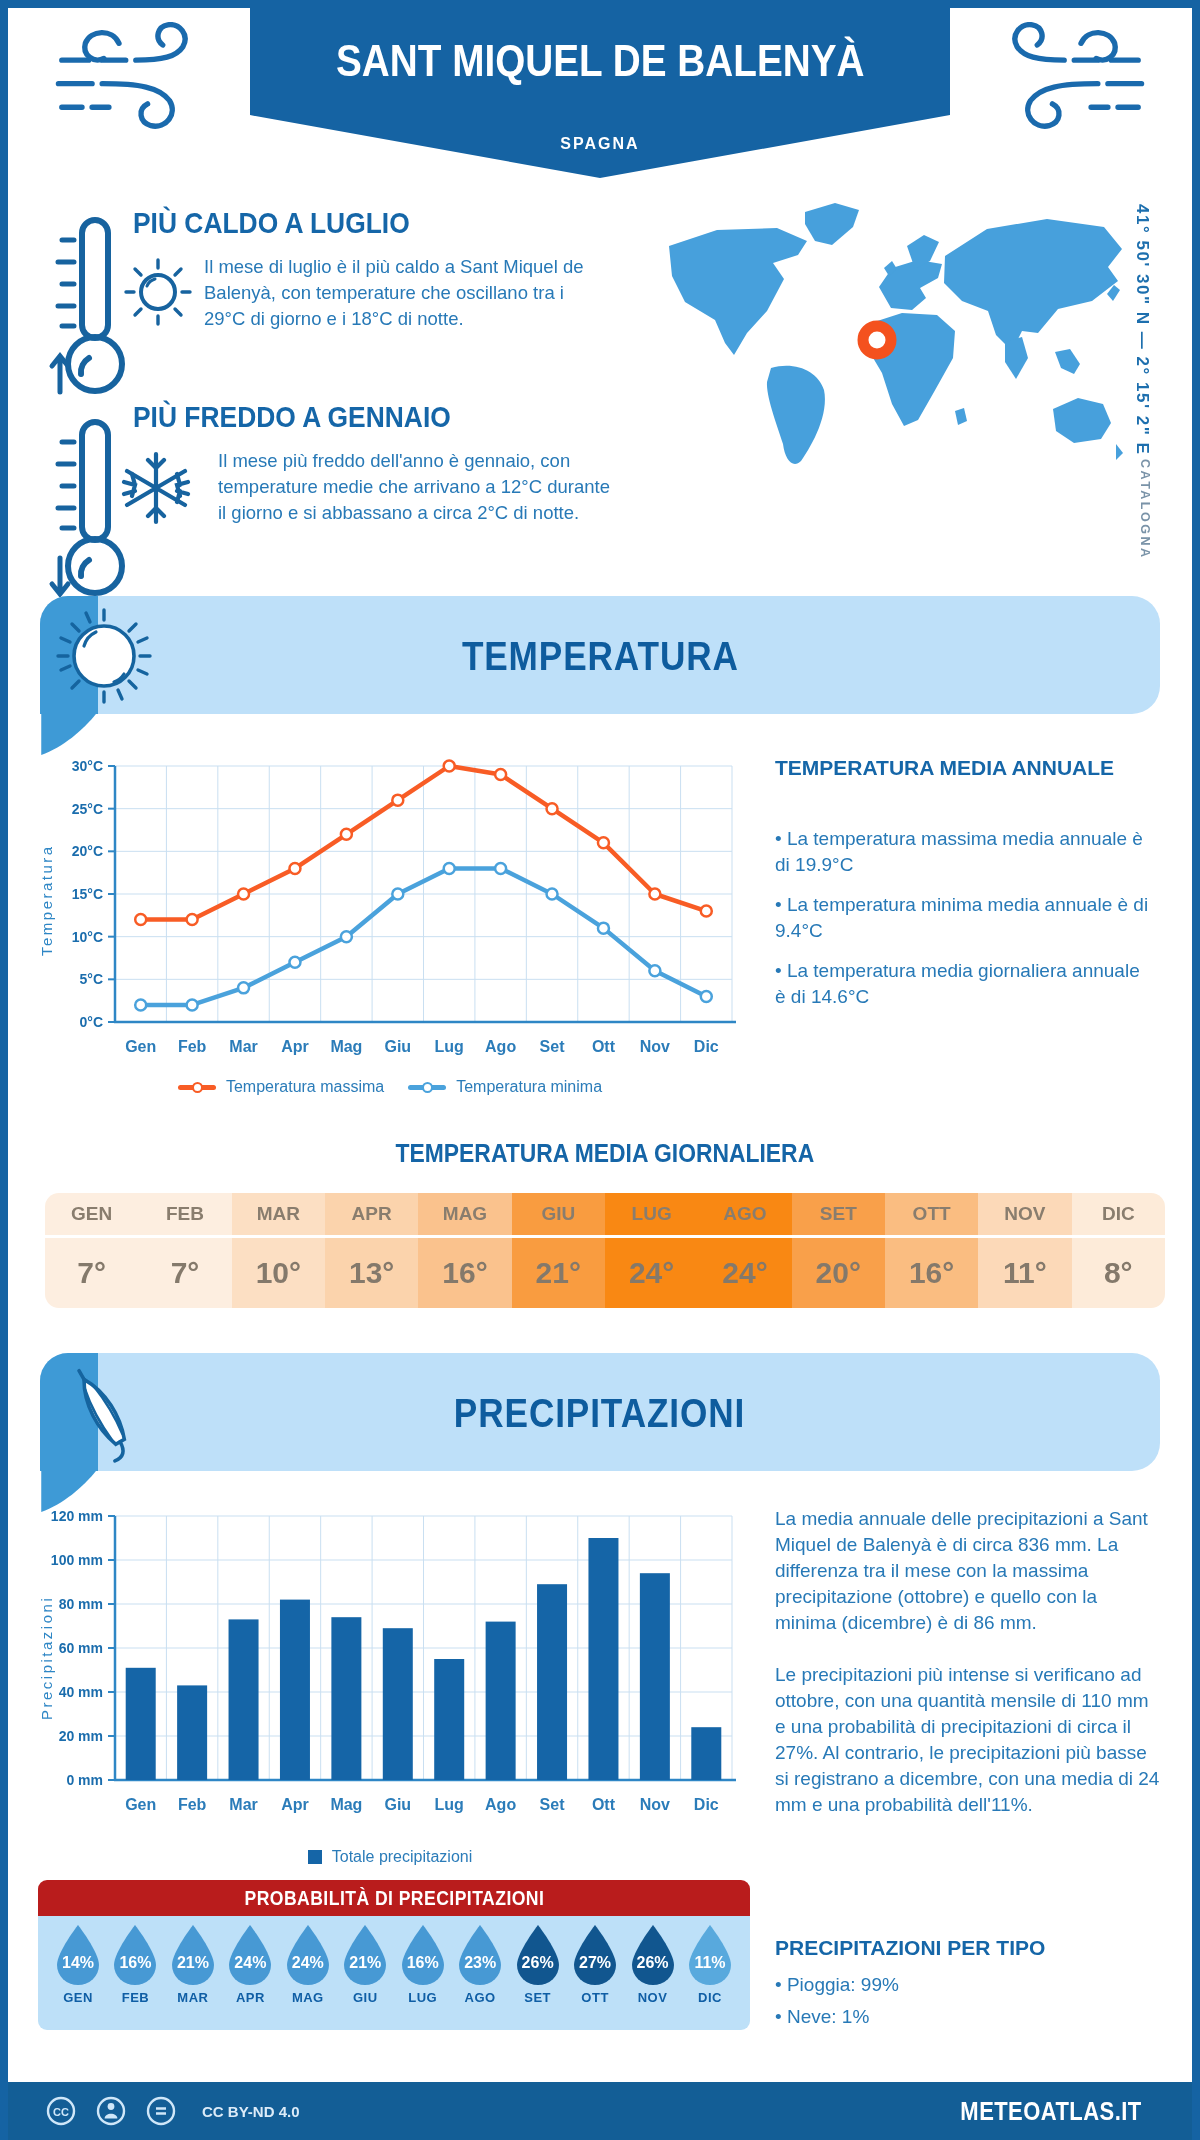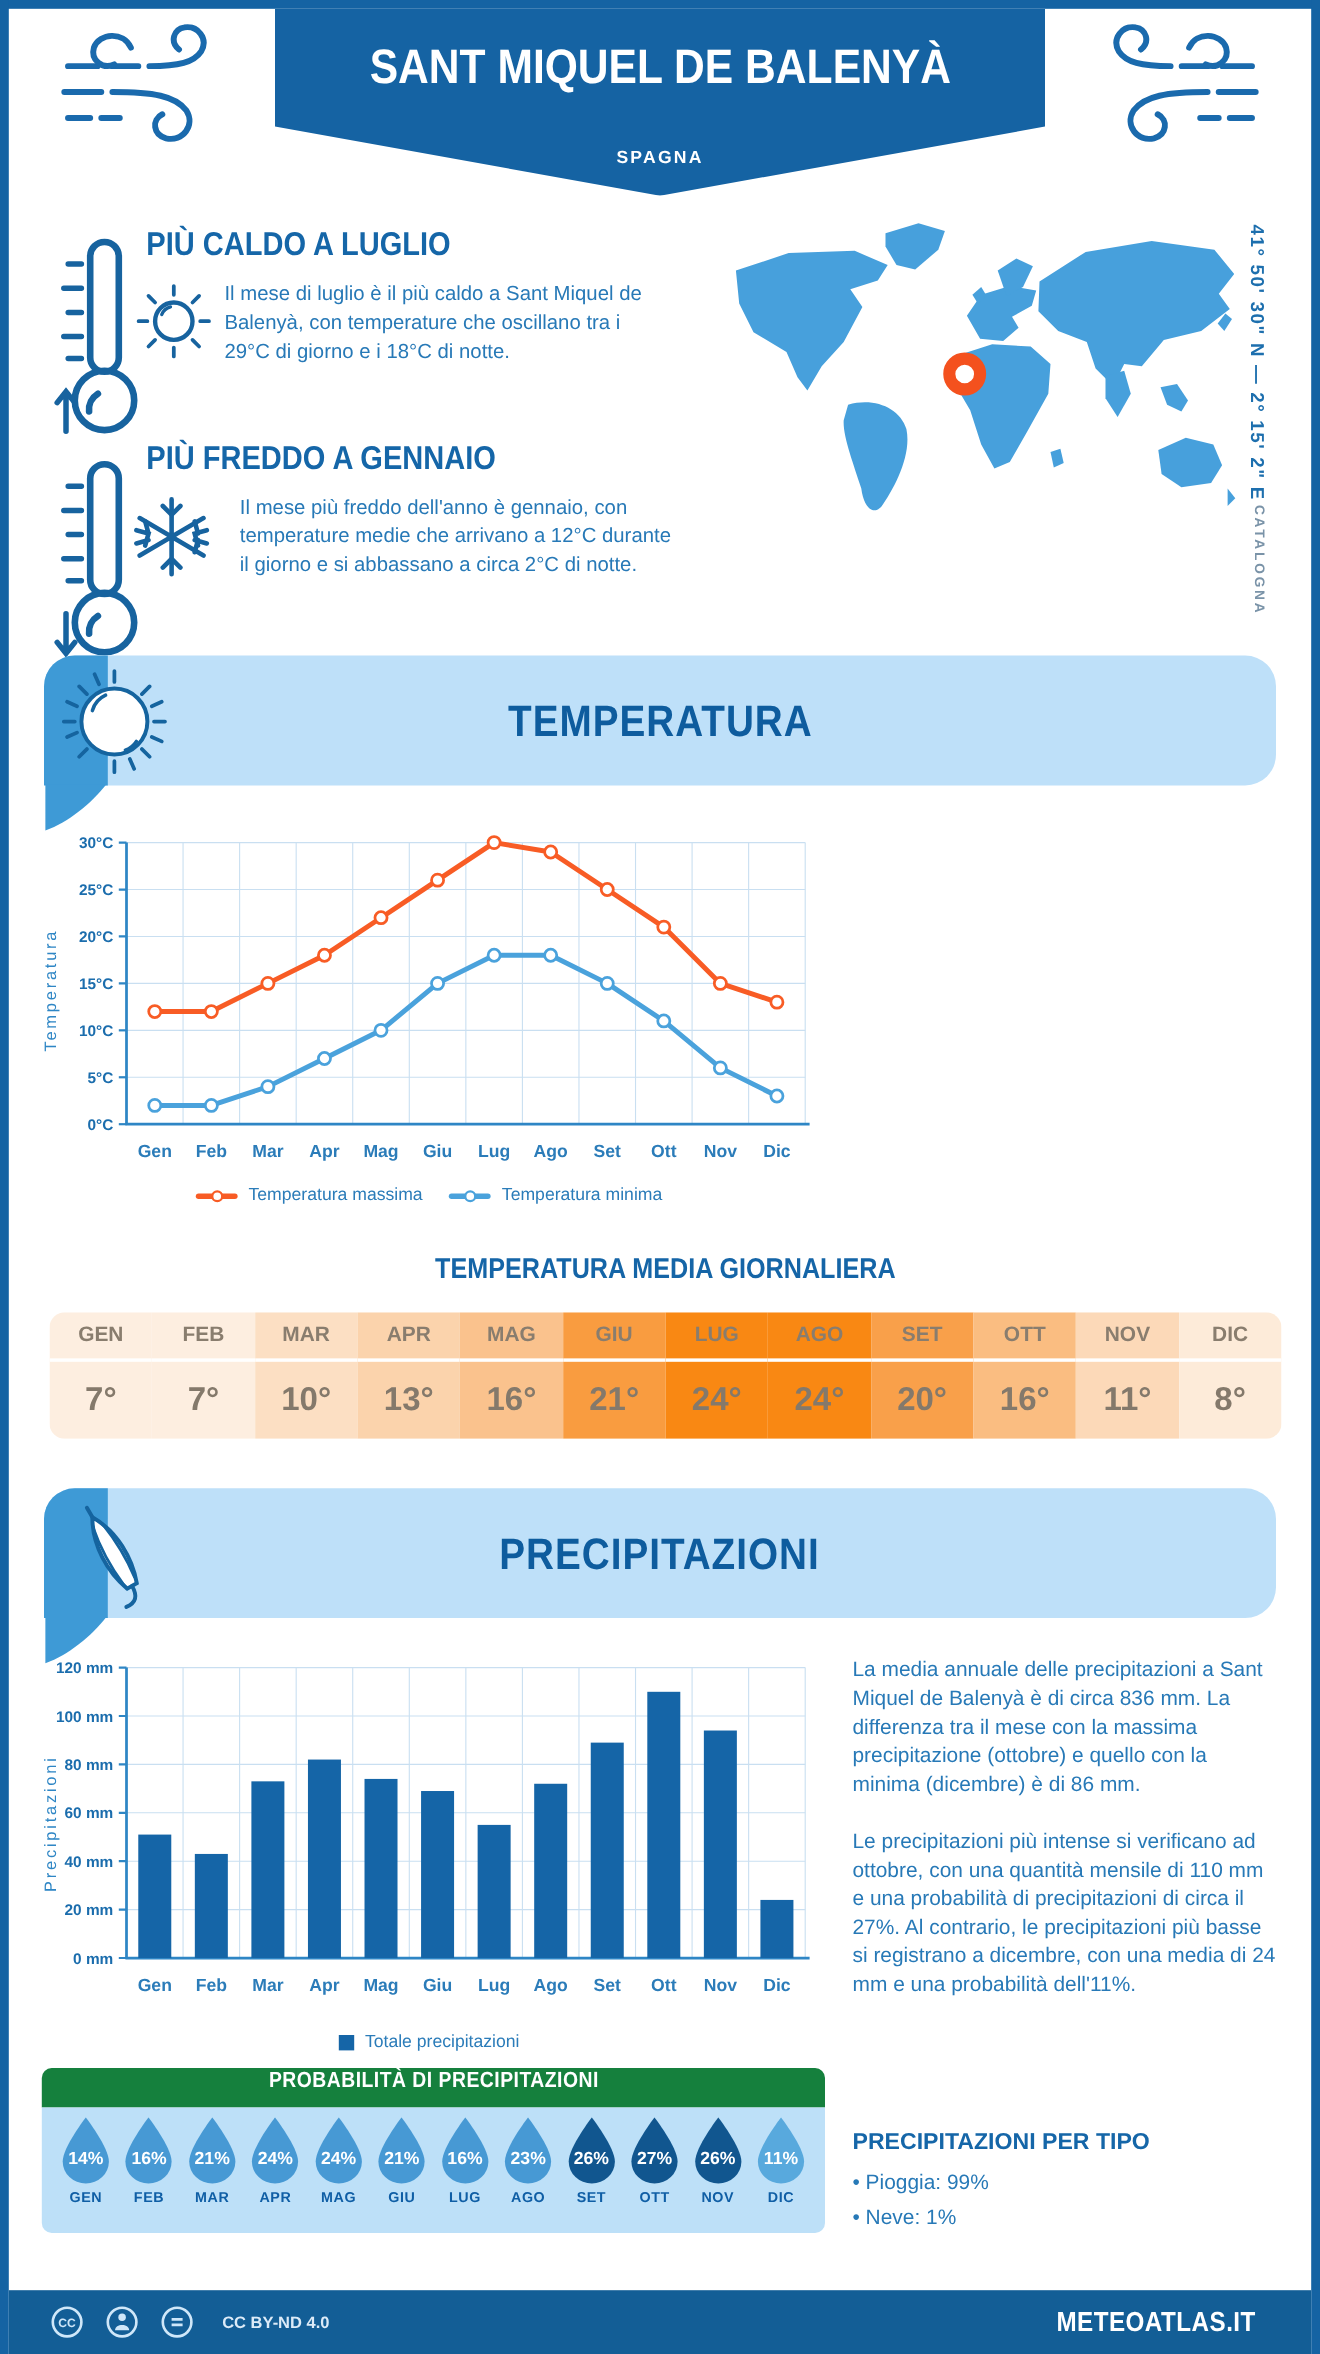--- a/index.html
+++ b/index.html
@@ -40,21 +40,21 @@
   .col-text{color:#2779B7;font-size:19px;line-height:26px;}
   
   .ttitle{width:1120px;text-align:center;color:#1565A7;font-size:26px;font-weight:bold;}
   .ttable{width:1120px;display:flex;border-radius:14px;overflow:hidden;}
   .tcol{flex:1;display:flex;flex-direction:column;}
   .tmon{height:42px;line-height:42px;text-align:center;color:#897D6E;font-size:19px;font-weight:bold;}
   .tval{height:70px;border-top:3px solid #fff;display:flex;align-items:center;justify-content:center;
         color:#84796B;font-size:30px;font-weight:bold;}
   
   .prob{width:712px;}
-  .prob-head{height:36px;background:#15803d;border-radius:9px 9px 0 0;display:flex;align-items:flex-start;justify-content:center;
+  .prob-head{height:36px;background:#b91c1c;border-radius:9px 9px 0 0;display:flex;align-items:center;justify-content:center;
              color:#fff;font-size:20px;font-weight:bold;letter-spacing:.5px;}
   .prob-body{height:114px;background:#BDE0F8;border-radius:0 0 9px 9px;display:flex;justify-content:space-between;
              padding:8px 14px 0 14px;box-sizing:border-box;}
   .dropcol{display:flex;flex-direction:column;align-items:center;width:52px;}
   .dropwrap{position:relative;width:44px;height:62px;}
   .droppct{position:absolute;left:0;top:30px;width:100%;text-align:center;color:#fff;font-size:16px;font-weight:bold;}
   .dropmon{margin-top:4px;color:#0F5EA5;font-size:13px;font-weight:bold;letter-spacing:.5px;}
   
   .footer{left:0;bottom:0;width:1184px;height:58px;background:#135E96;display:flex;align-items:center;}
   .cc-group{display:flex;align-items:center;gap:20px;margin-left:38px;}
@@ -236,20 +236,26 @@
       <span class="leglabel">Temperatura massima</span>
     </div>
     <div class="legitem">
       <span class="legline" style="background: rgb(74, 162, 220);">
           <span class="legring" style="border-color: rgb(74, 162, 220);"></span>
         </span>
       <span class="leglabel">Temperatura minima</span>
     </div>
   </div>
 
+  <div class="abs" style="left:767px;top:748px;width:380px;">
+    <div class="col-head">TEMPERATURA MEDIA ANNUALE</div>
+    <p class="col-text" style="margin:46px 0 14px 0;">• La temperatura massima media annuale è di 19.9°C</p>
+    <p class="col-text" style="margin:0 0 14px 0;">• La temperatura minima media annuale è di 9.4°C</p>
+    <p class="col-text" style="margin:0;">• La temperatura media giornaliera annuale è di 14.6°C</p>
+  </div>
 
   <div class="abs ttitle" style="left:37px;top:1130px;"><span class="cond">TEMPERATURA MEDIA GIORNALIERA</span></div>
   <div class="abs ttable" style="left:37px;top:1185px;">
     <div class="tcol">
         <div class="tmon" style="background: rgb(253, 238, 224);">GEN</div>
         <div class="tval" style="background: rgb(253, 238, 224);">7°</div>
       </div>
     <div class="tcol">
         <div class="tmon" style="background: rgb(253, 238, 224);">FEB</div>
         <div class="tval" style="background: rgb(253, 238, 224);">7°</div>

